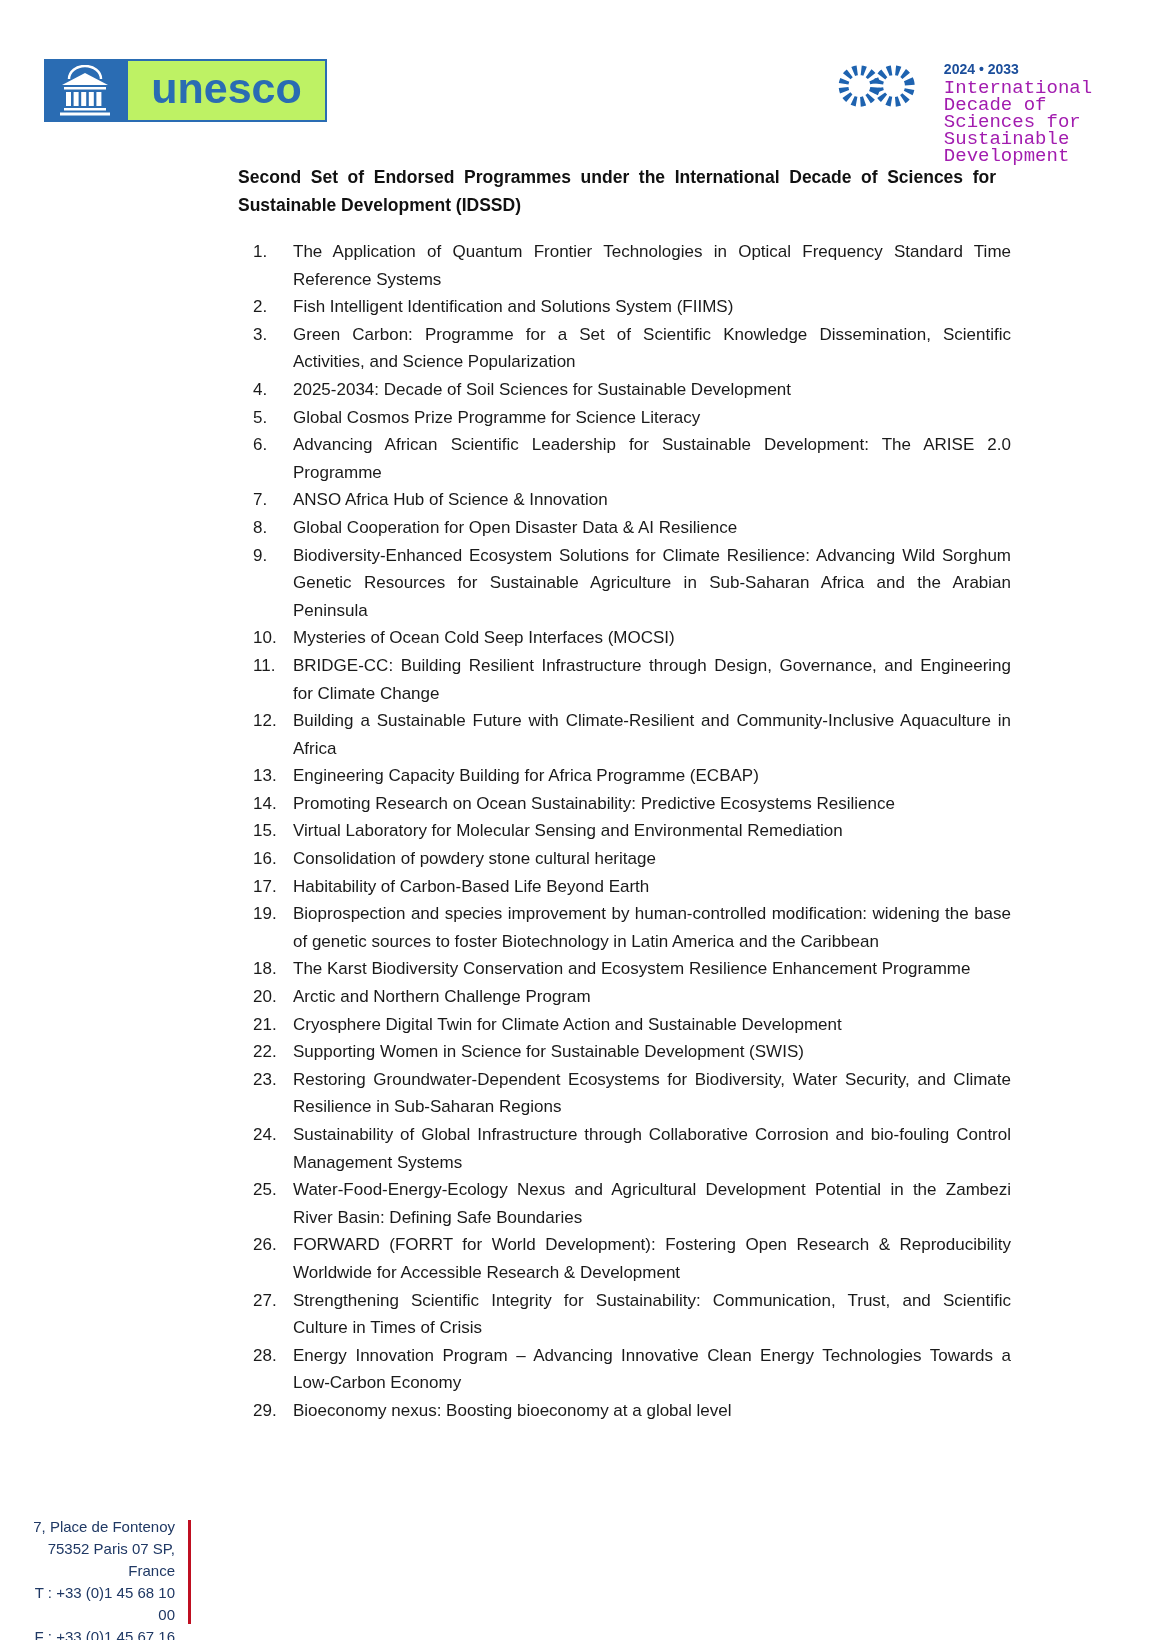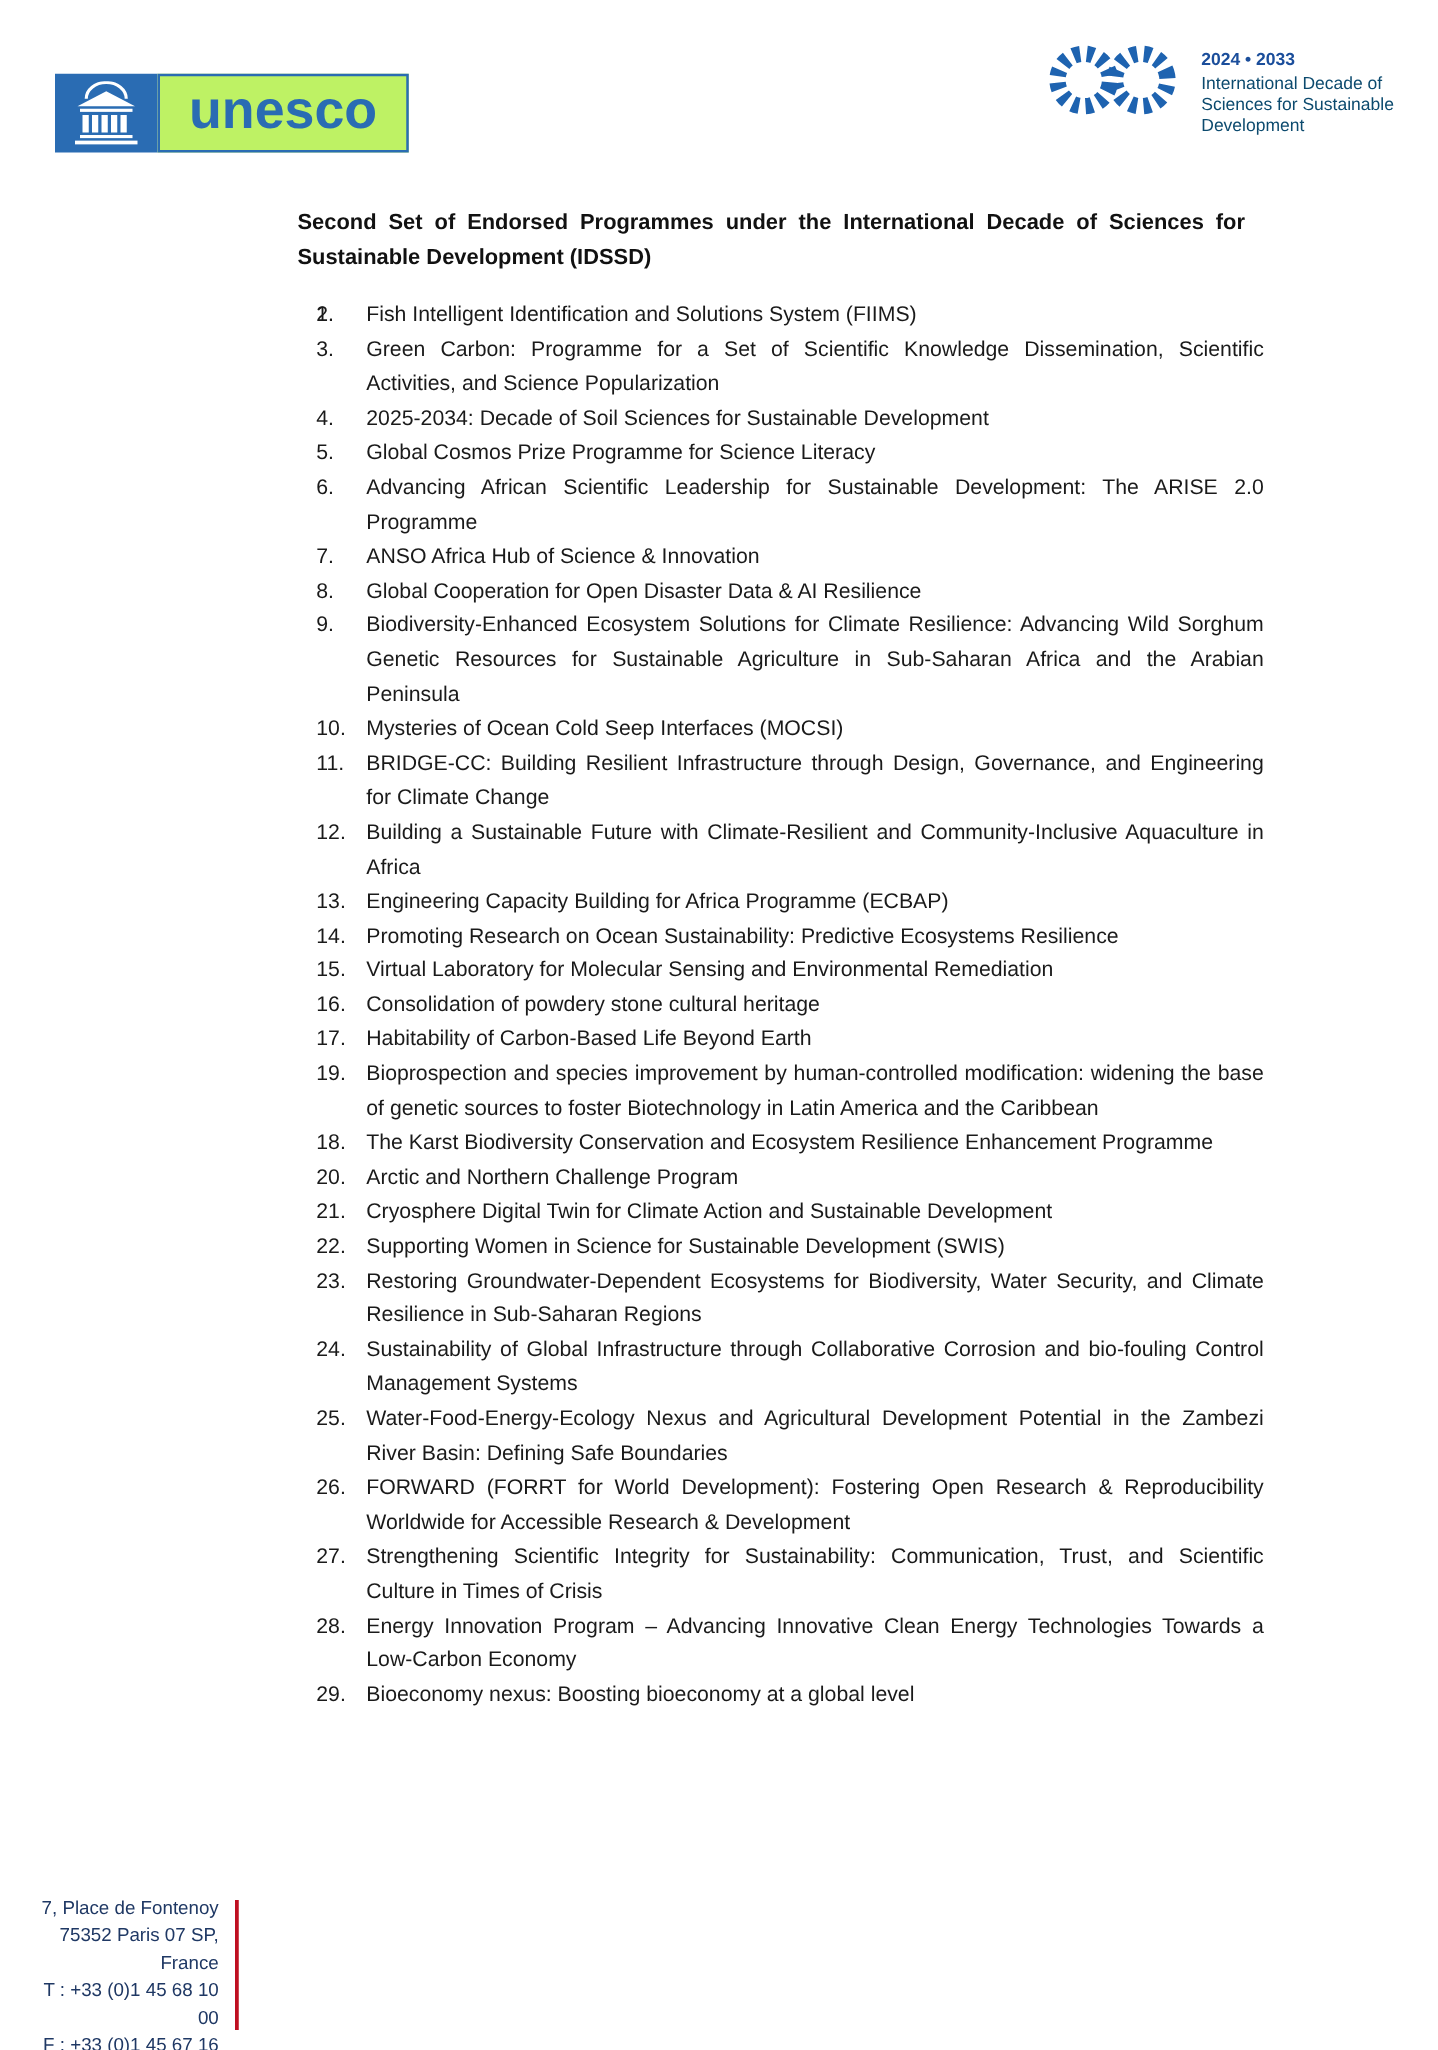--- a/index.html
+++ b/index.html
@@ -17,25 +17,25 @@
   .unesco-emblem-box { width: 82px; height: 63px; background: #2a6cb3; display: flex; align-items: center; justify-content: center; }
   .unesco-wordmark-box {
     width: 201px; height: 63px; background: #bef264; border: 2px solid #2a6cb3;
     display: flex; align-items: center; justify-content: center;
   }
   .unesco-wordmark {
     color: #2a6cb3; font-weight: bold; font-size: 43px; letter-spacing: 0px; line-height: 1;
     padding-bottom: 4px;
   }
 
-  .idssd-logo { position: absolute; left: 836px; top: 30px; display: flex; gap: 15px; }
+  .idssd-logo { position: absolute; left: 836px; top: 52px; display: flex; gap: 25px; }
   .idssd-mark { width: 110px; height: 68px; }
   .idssd-text { padding-top: 9px; }
   .idssd-years { font-size: 14px; font-weight: bold; color: #1b4e9b; margin-bottom: 3px; }
-  .idssd-line { font-size: 14px; line-height: 17px; color: #0c4a6e; }
+  .idssd-line { font-size: 19px; line-height: 17px; color: #a21caf; font-family: Liberation Mono, monospace; }
 
   
   .doc-title {
     position: absolute; left: 238px; top: 163px; width: 758px;
     font-size: 17.5px; font-weight: bold; line-height: 28px;
     text-align: justify; color: #111;
   }
 
   
   .prog-list {
@@ -92,21 +92,21 @@
       <div class="idssd-line">International Decade of</div>
       <div class="idssd-line">Sciences for Sustainable</div>
       <div class="idssd-line">Development</div>
     </div>
   </div>
 
   <h1 class="doc-title">Second Set of Endorsed Programmes under the International Decade of Sciences for Sustainable Development (IDSSD)</h1>
 
   <ol class="prog-list" id="prog-list">
   <li class="prog-item">
-    <span class="num">1.</span>
+    <span class="num">1.</span><span class="txt">The Application of Quantum Frontier Technologies in Optical Frequency Standard Time Reference Systems</span>
   </li>
 
   <li class="prog-item">
     <span class="num">2.</span><span class="txt">Fish Intelligent Identification and Solutions System (FIIMS)</span>
   </li>
 
   <li class="prog-item">
     <span class="num">3.</span><span class="txt">Green Carbon: Programme for a Set of Scientific Knowledge Dissemination, Scientific Activities, and Science Popularization</span>
   </li>
 

